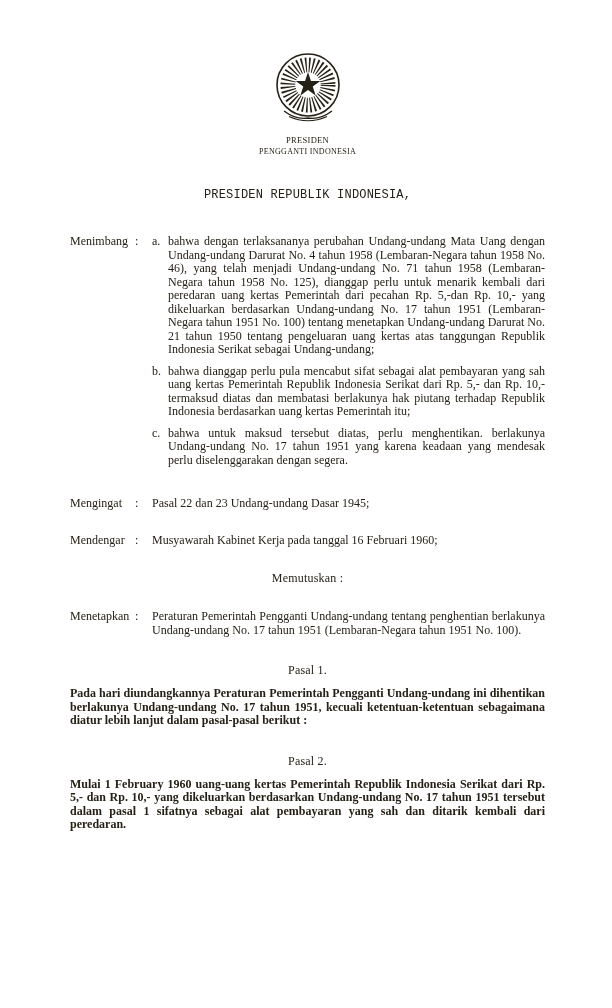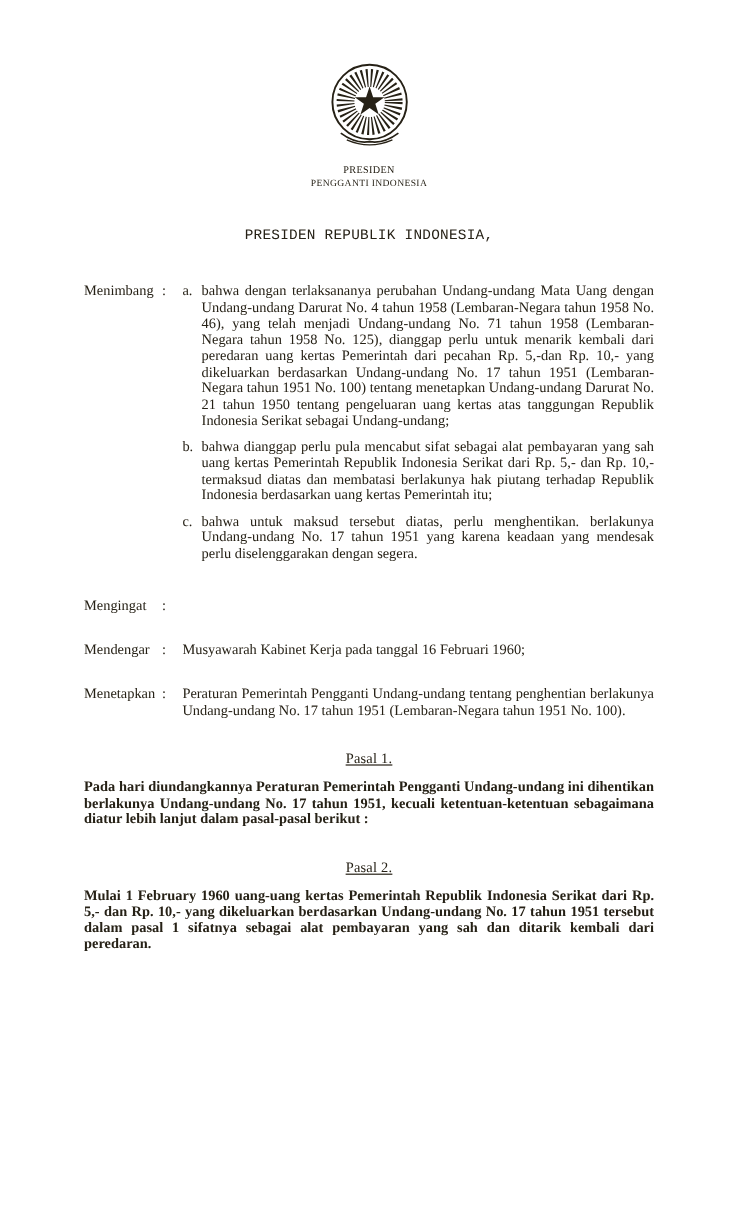--- a/index.html
+++ b/index.html
@@ -63,21 +63,21 @@
     grid-template-columns: 16px 1fr;
   }
   .sub-item + .sub-item { margin-top: 8px; }
   .sub-item .itext { text-align: justify; }
   .centerline {
     text-align: center;
     font-size: 12px;
     letter-spacing: 0.2px;
   }
   .m-memutuskan { margin-top: 24px; }
-  .pasal-head { margin-top: 26px; text-decoration: underline; }
+  .pasal-head { margin-top: 26px; }
   .paragraph {
     margin-top: 9px;
     font-size: 12px;
     line-height: 13.5px;
     text-align: justify;
     font-weight: bold;
   }
 </style>
 </head>
 <body>
@@ -117,28 +117,30 @@
       <div class="sub-item">
         <div class="marker">c.</div>
         <div class="itext">bahwa untuk maksud tersebut diatas, perlu menghentikan. berlakunya Undang-undang No. 17 tahun 1951 yang karena keadaan yang mendesak perlu diselenggarakan dengan segera.</div>
       </div>
     </div>
   </div>
 
   <div class="clause m-mengingat">
     <div class="clabel">Mengingat</div>
     <div class="ccolon">:</div>
+    <div class="cbody">Pasal 22 dan 23 Undang-undang Dasar 1945;</div>
   </div>
 
   <div class="clause m-mendengar">
     <div class="clabel">Mendengar</div>
     <div class="ccolon">:</div>
     <div class="cbody">Musyawarah Kabinet Kerja pada tanggal 16 Februari 1960;</div>
   </div>
 
+  <div class="centerline m-memutuskan">Memutuskan :</div>
 
   <div class="clause m-menetapkan">
     <div class="clabel">Menetapkan</div>
     <div class="ccolon">:</div>
     <div class="cbody">Peraturan Pemerintah Pengganti Undang-undang tentang penghentian berlakunya Undang-undang No. 17 tahun 1951 (Lembaran-Negara tahun 1951 No. 100).</div>
   </div>
 
   <div class="centerline pasal-head">Pasal 1.</div>
   <div class="paragraph">Pada hari diundangkannya Peraturan Pemerintah Pengganti Undang-undang ini dihentikan berlakunya Undang-undang No. 17 tahun 1951, kecuali ketentuan-ketentuan sebagaimana diatur lebih lanjut dalam pasal-pasal berikut :</div>
 

